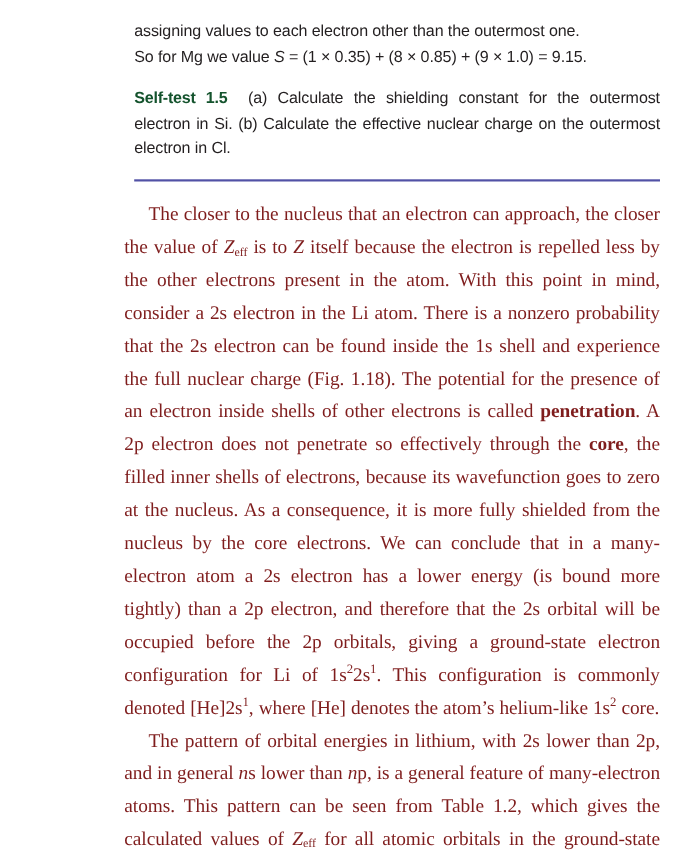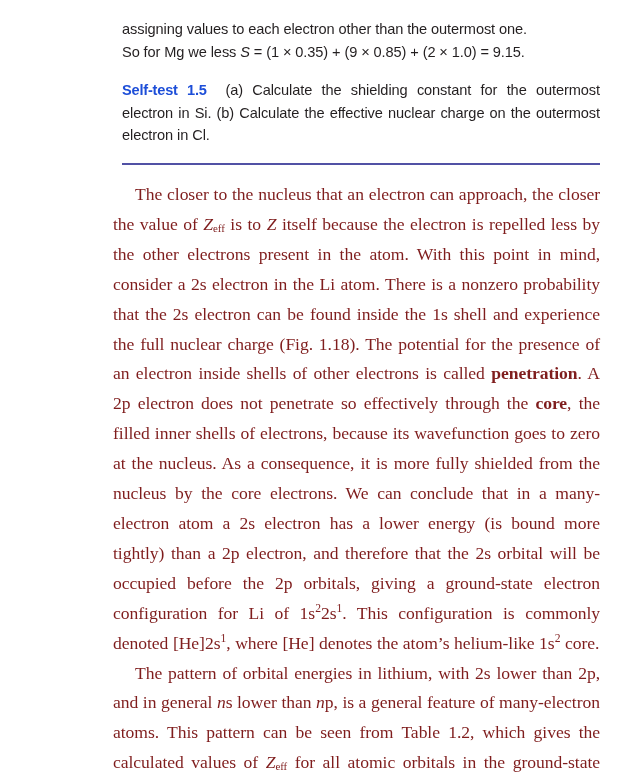--- a/index.html
+++ b/index.html
@@ -43,21 +43,21 @@
     letter-spacing: -0.1px;
   }
   .sans-p.lastline-left {
     text-align-last: left;
   }
   .selftest-block {
     margin-top: 16px;
   }
   .selftest-head {
     font-weight: bold;
-    color: #1d4ed8;
+    color: #14532d;
     letter-spacing: -0.2px;
   }
   .selftest-body {
     text-align: justify;
     text-align-last: left;
   }
 
   .rule {
     position: absolute;
     left: 122px;
@@ -106,21 +106,21 @@
 </style>
 </head>
 <body>
 
 <div id="page">
 
   <div class="sans-col">
 
     <p class="sans-p lastline-left"><span>assigning values to each electron other than the outermost one.</span></p>
 
-    <p class="sans-p lastline-left"><span>So for Mg we less </span><i>S</i><span> = (1 × 0.35) + (9 × 0.85) + (2 × 1.0) = 9.15.</span></p>
+    <p class="sans-p lastline-left"><span>So for Mg we value </span><i>S</i><span> = (1 × 0.35) + (8 × 0.85) + (9 × 1.0) = 9.15.</span></p>
 
     <div class="selftest-block">
       <p class="sans-p selftest-body"><span class="selftest-head">Self-test 1.5</span>&nbsp; <span>(a) Calculate the shielding constant for the outermost electron in Si. (b) Calculate the effective nuclear charge on the outermost electron in Cl.</span></p>
     </div>
 
   </div>
 
   <div class="rule"></div>
 
   <div class="serif-col">

